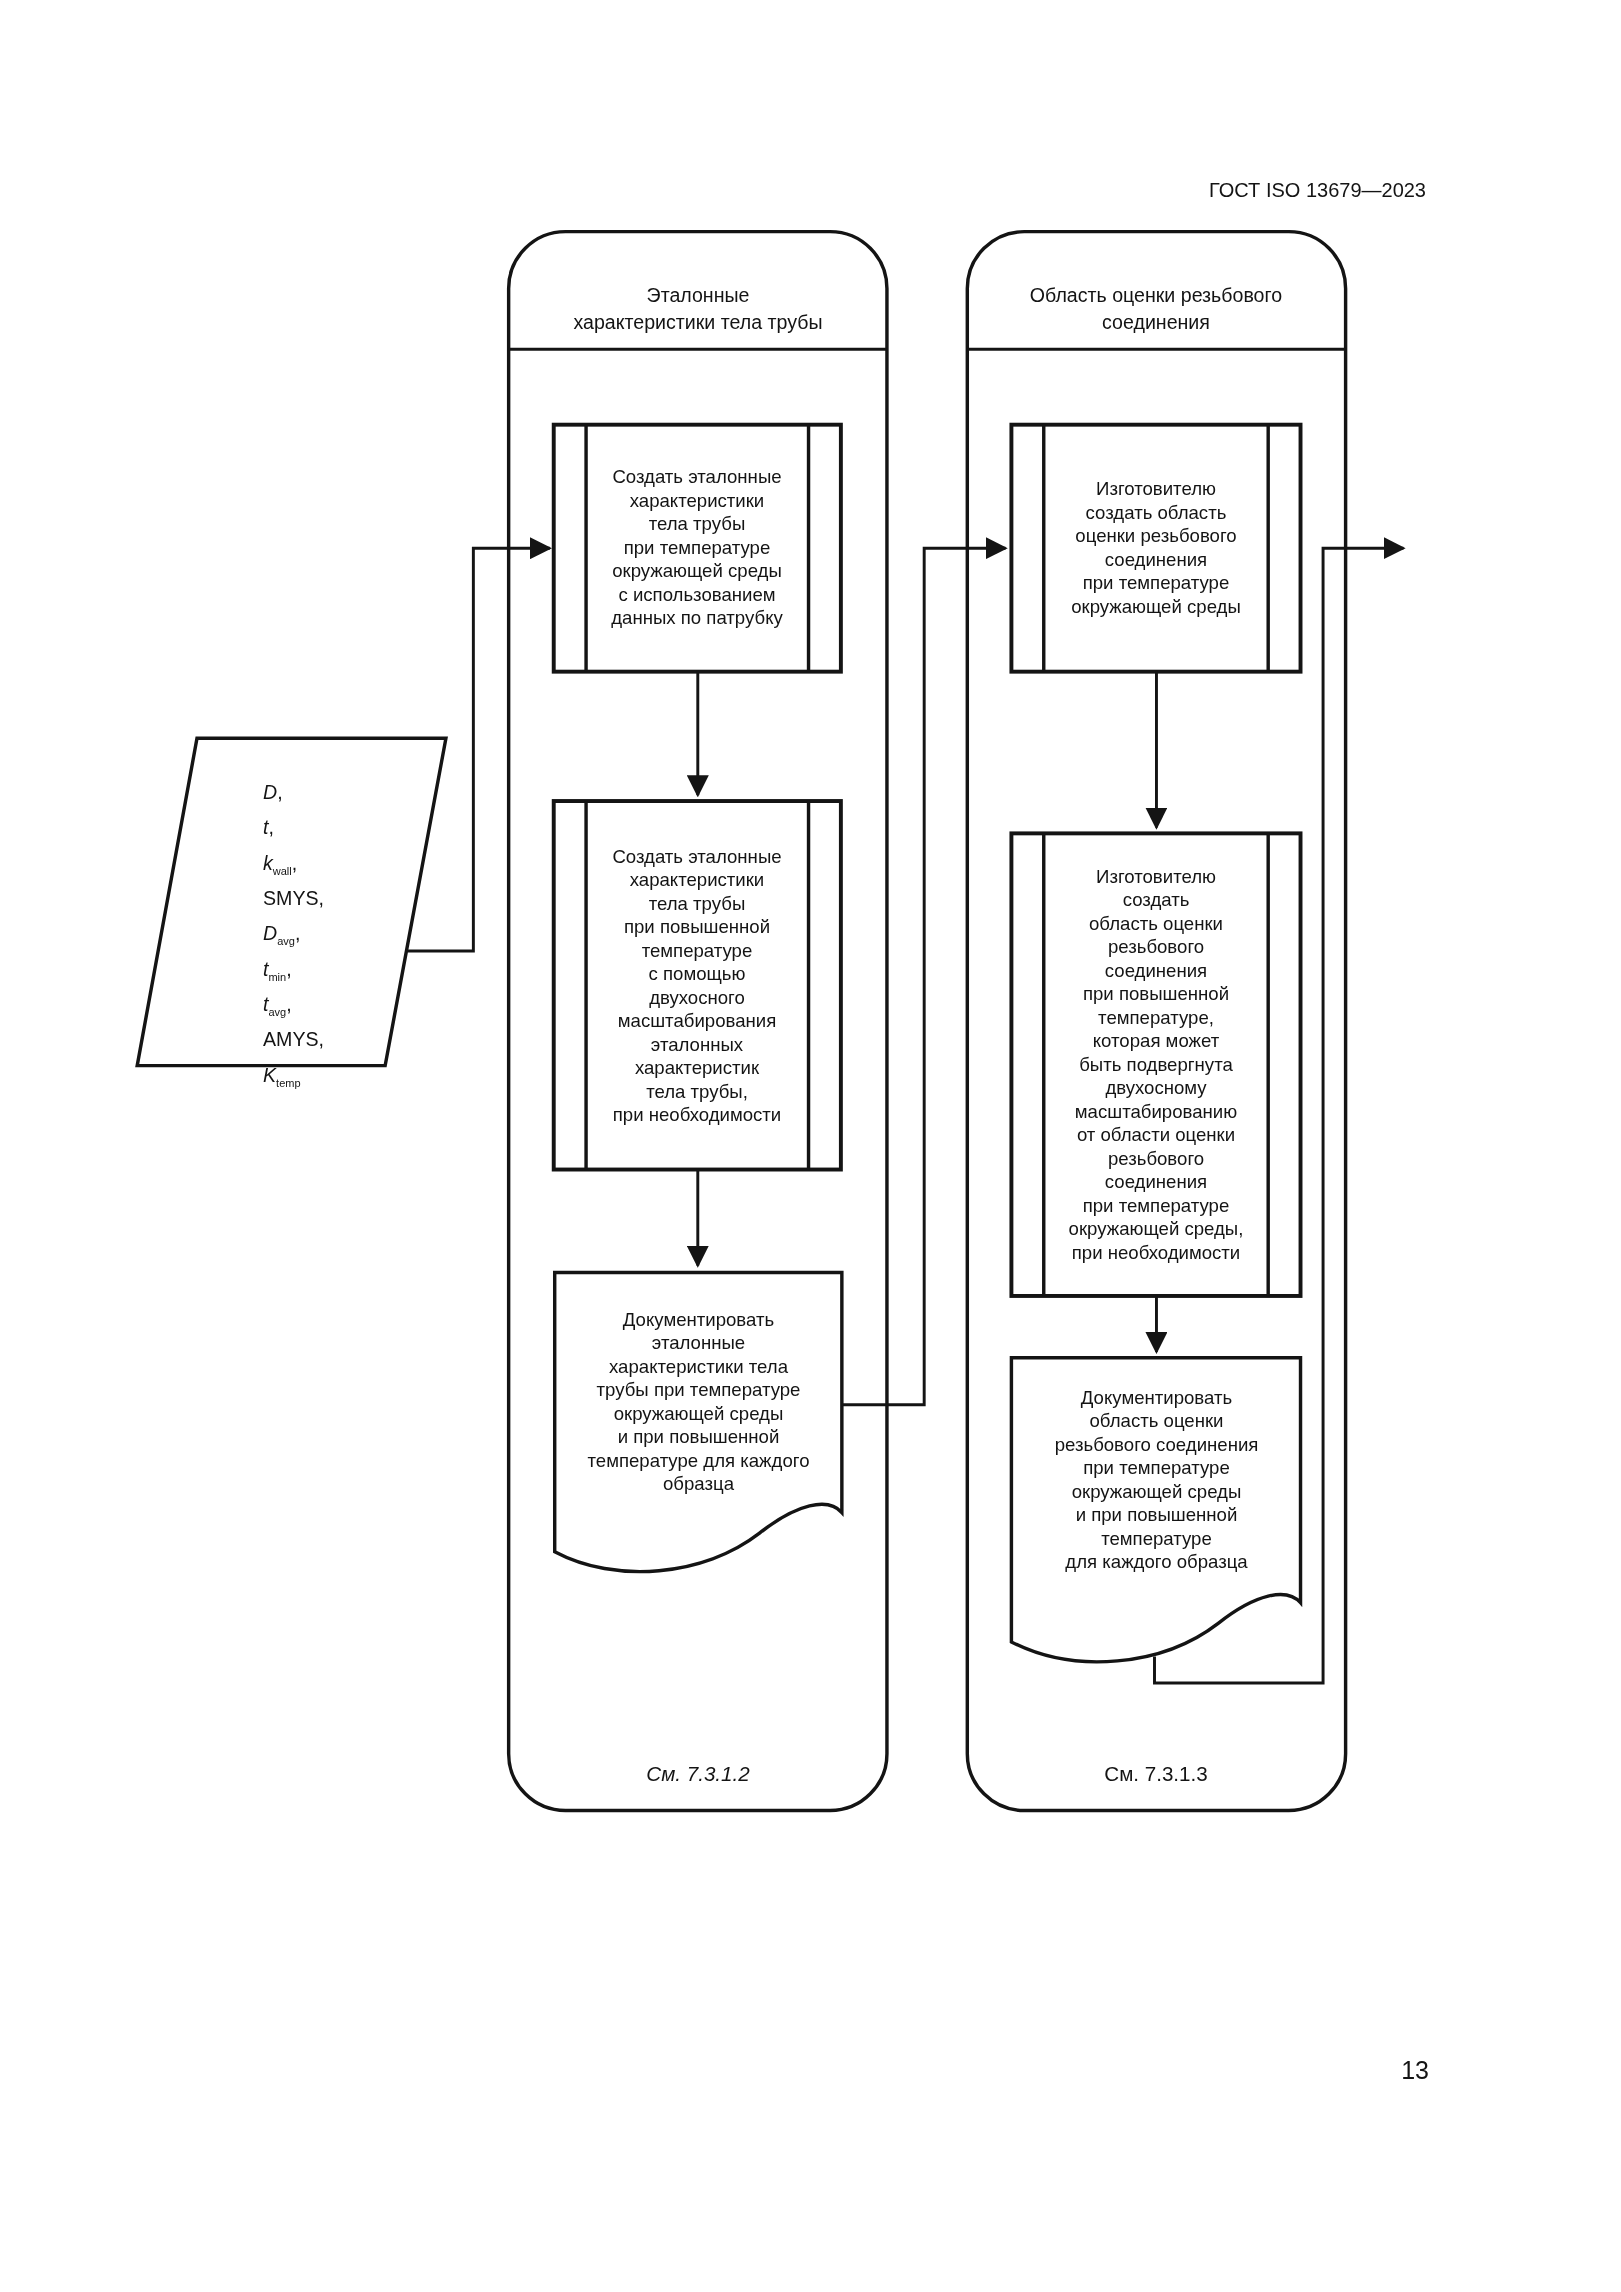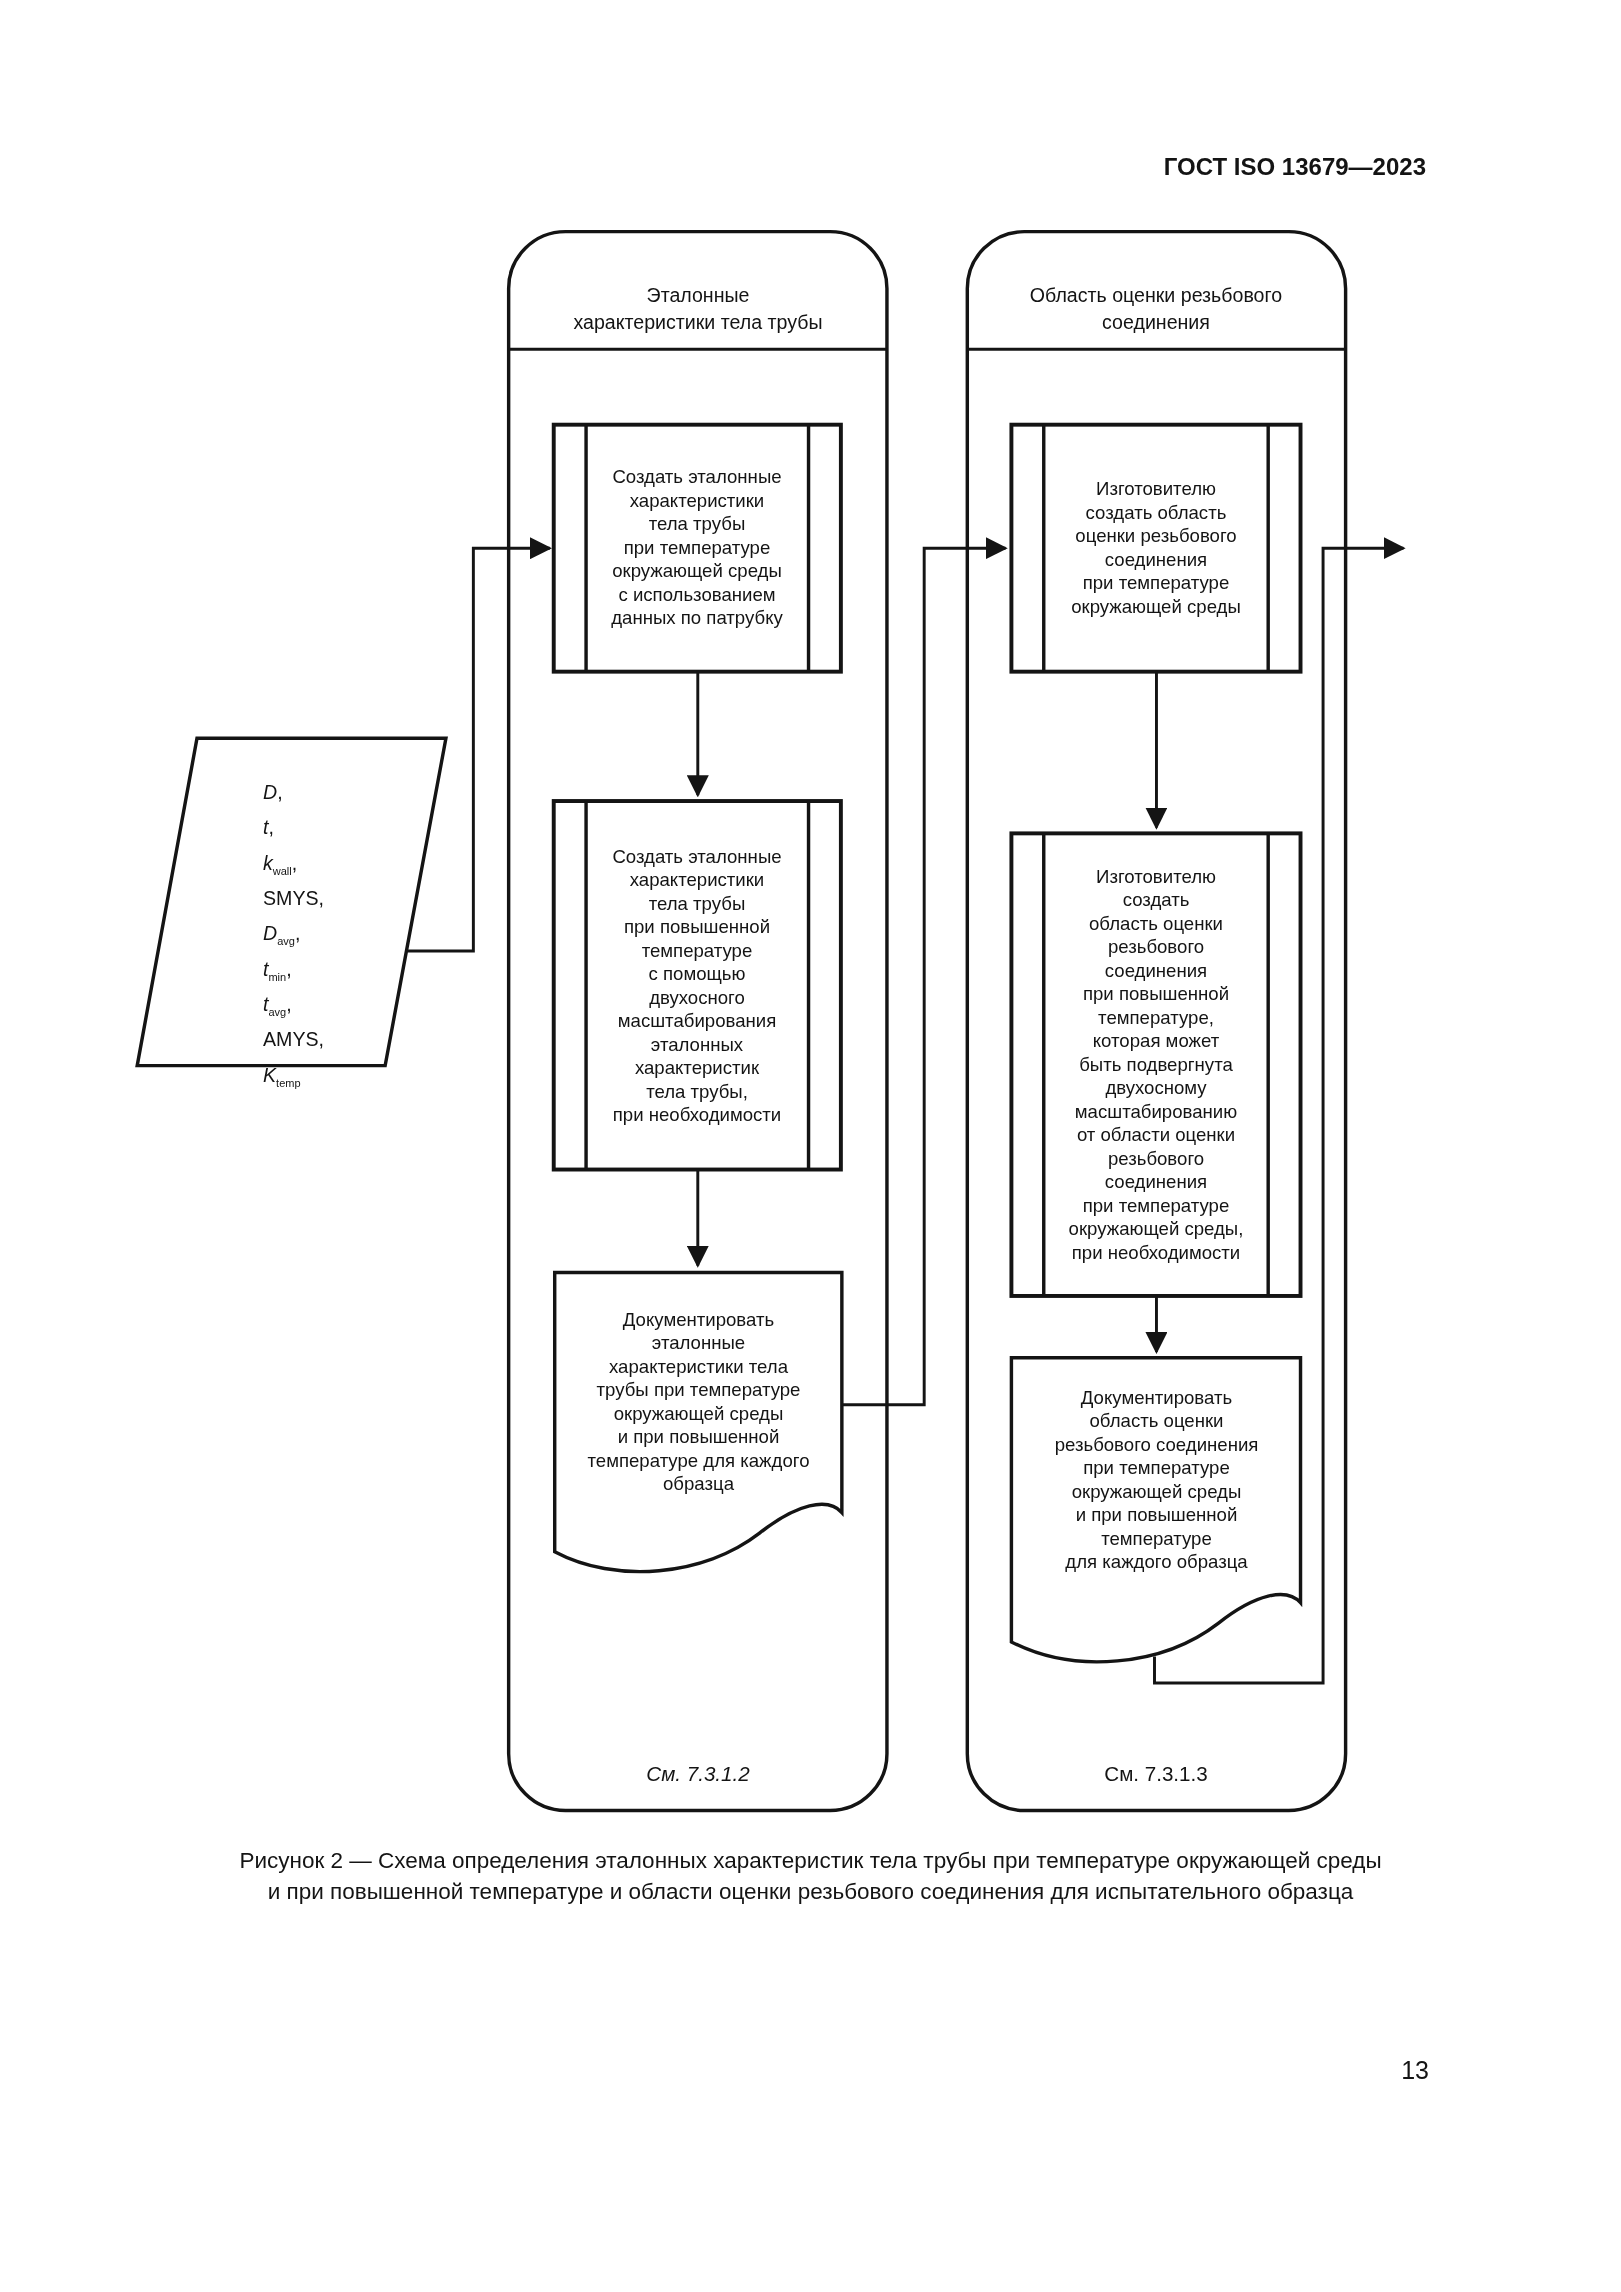--- a/index.html
+++ b/index.html
@@ -3,21 +3,21 @@
 <meta charset="utf-8">
 <style>
   :root { --ink:#141414; --paper:#ffffff; }
   html,body { margin:0; padding:0; background:var(--paper); }
   .page {
     position:relative; width:1621px; height:2293px; background:var(--paper);
     font-family:"Liberation Sans", sans-serif; color:var(--ink); overflow:hidden;
   }
   .abs { position:absolute; }
   svg.layer { position:absolute; left:0; top:0; width:1621px; height:2293px; color:var(--ink); }
-  .doc-header { font-size:24px; font-weight:bold; white-space:nowrap; }
+  .doc-header { font-size:20px; font-weight:normal; white-space:nowrap;margin-top:26px; }
   .lane-title {
     width:378px; text-align:center; font-size:19.6px; line-height:27.4px; white-space:pre-line;
   }
   .boxtext {
     display:flex; align-items:center; justify-content:center;
     text-align:center; white-space:pre-line; font-size:18.6px; line-height:23.5px;
   }
   .ref-label { width:378px; text-align:center; font-size:20.6px; }
   .para-list { font-size:19.6px; line-height:27.4px; }
   .para-list i { font-style:italic; }
@@ -154,21 +154,17 @@
 резьбового соединения
 при температуре
 окружающей среды
 и при повышенной
 температуре
 для каждого образца</div>
 
   <div class="abs ref-label" style="left:509px; top:1762px;font-style:italic;">См. 7.3.1.2</div>
   <div class="abs ref-label" style="left:967px; top:1762px;">См. 7.3.1.3</div>
 
-  <div class="abs caption" style="left:0; top:1845px;">
-    <div>Рисунок 2 — Схема определения эталонных характеристик тела трубы при температуре окружающей среды</div>
-    <div>и при повышенной температуре и области оценки резьбового соединения для испытательного образца</div>
-  </div>
 
   <div class="abs page-num" style="top:2056px; right:192px;">13</div>
 
 </div>
 
 
 </body></html>

